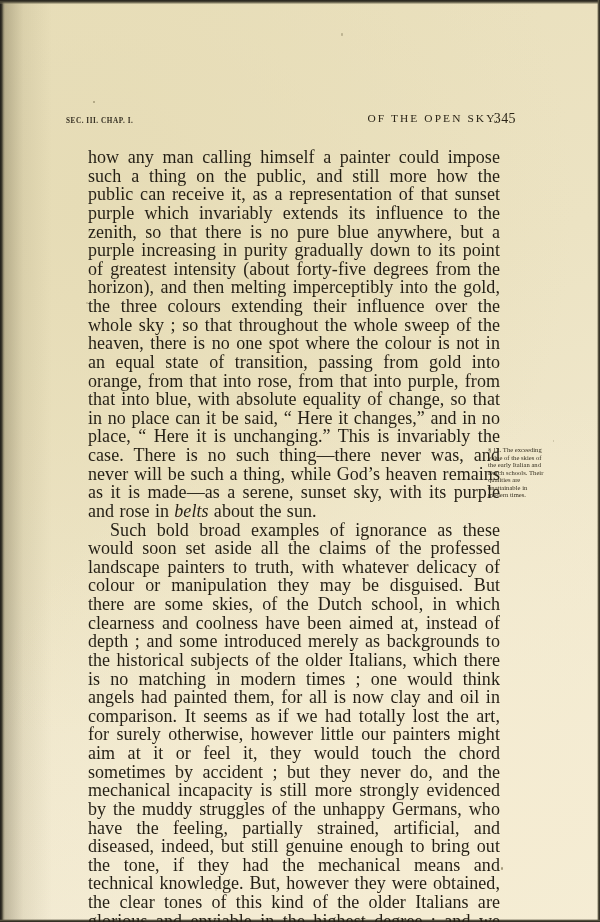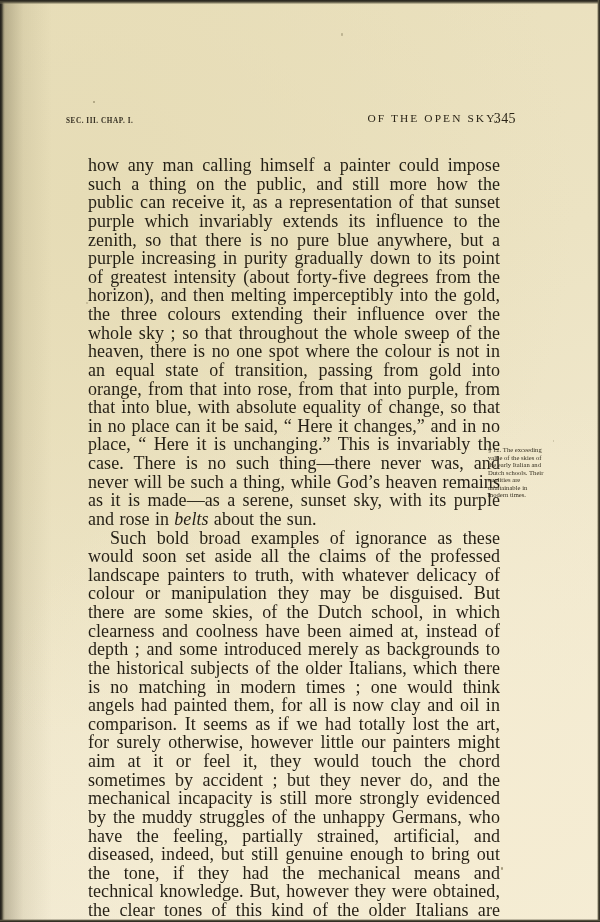--- a/index.html
+++ b/index.html
@@ -52,21 +52,21 @@
   
   .textblock {
     position: absolute;
     left: 88px;
     top: 112px;
     width: 412px;
   }
   .runhead {
     position: relative;
     height: 22px;
-    margin-bottom: 22px;
+    margin-bottom: 14px;
   }
   .runhead-left {
     position: absolute;
     left: -22px;
     top: 5px;
     font-size: 7.2px;
     letter-spacing: 0.55px;
     color: #332d20;
     font-variant: small-caps;
     text-transform: uppercase;

